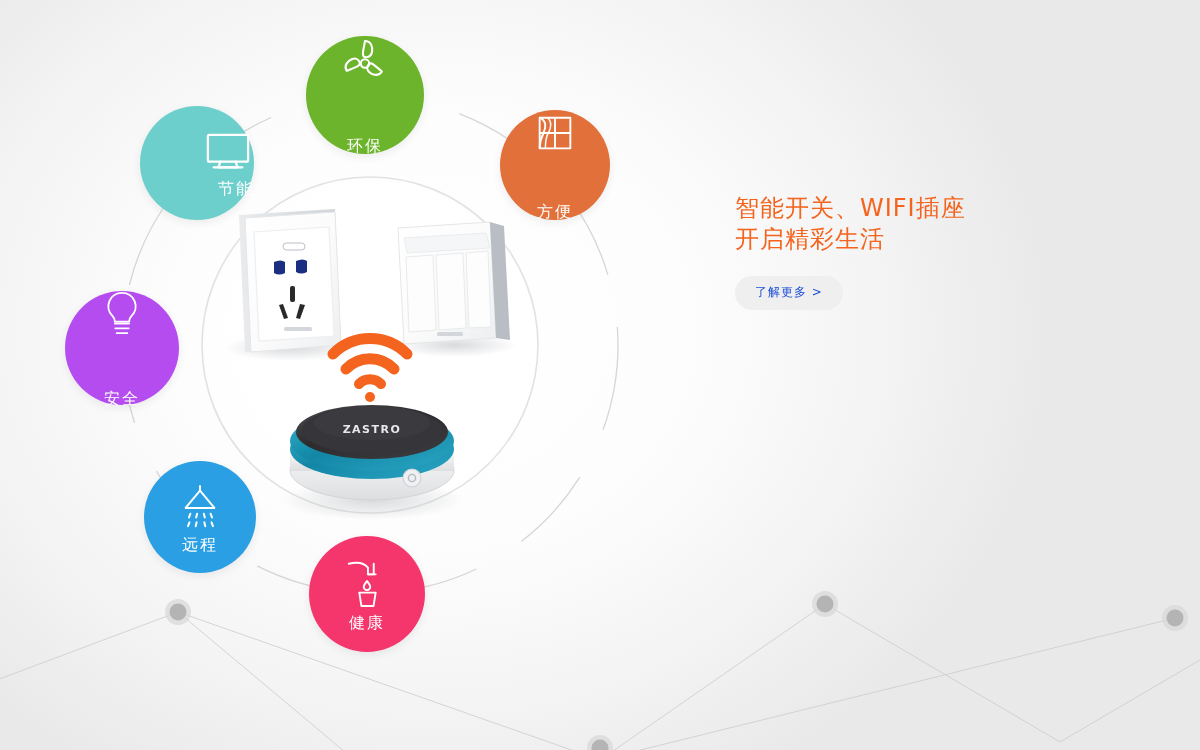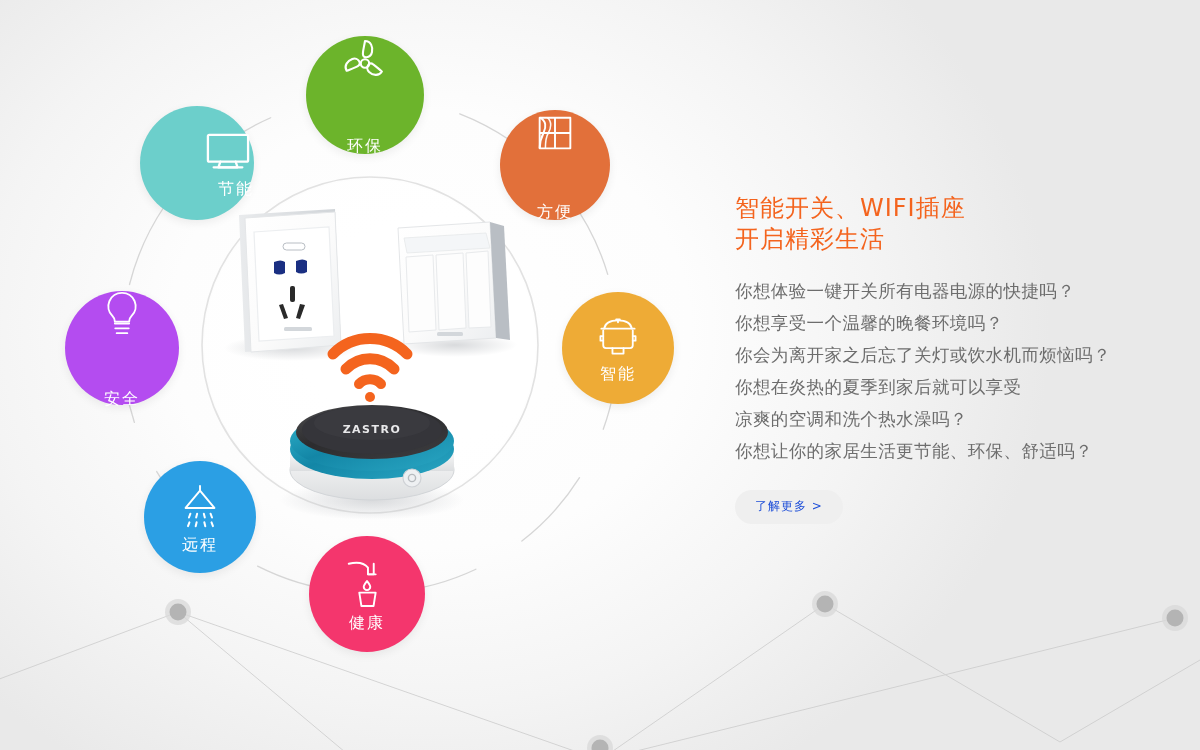--- a/index.html
+++ b/index.html
@@ -214,34 +214,20 @@
         <svg width="46" height="46" viewBox="0 0 48 48" fill="none" stroke="#fff" stroke-width="2" stroke-linejoin="round">
           <rect x="8" y="8" width="32" height="32"></rect>
           <path d="M24 8 V40 M8 24 H40"></path>
           <path d="M8 8 c7 3 7 10 4 16 -3 6 -4 11 -4 16" stroke-width="2"></path>
           <path d="M16 8 c5 4 4 11 1 16 -3 5 -3 11 -3 16" stroke-width="1.6" opacity=".95"></path>
         </svg>
       </span>
       <span class="lbl">方便</span>
     </div>
 
-    <div class="node" style="left:562px;top:292px;width:112px;height:112px;background:#eeab36;">
-      <span class="ic">
-        <svg width="48" height="44" viewBox="0 0 52 46" fill="none" stroke="#fff" stroke-width="2" stroke-linejoin="round" stroke-linecap="round">
-          <path d="M24 4 h4 M26 4 v3"></path>
-          <path d="M11 14 c1 -6 7 -9 15 -9 s14 3 15 9"></path>
-          <path d="M8 14 h36"></path>
-          <path d="M10 16 v16 a3 3 0 0 0 3 3 h26 a3 3 0 0 0 3 -3 V16"></path>
-          <path d="M10 22 h-3 v5 h3"></path>
-          <path d="M42 22 h3 v5 h-3"></path>
-          <path d="M20 35 v6 h12 v-6"></path>
-        </svg>
-      </span>
-      <span class="lbl">智能</span>
-    </div>
 
 
     <div class="node" style="left:309px;top:536px;width:116px;height:116px;background:#f4366d;">
       <span class="ic">
         <svg width="46" height="50" viewBox="0 0 46 52" fill="none" stroke="#fff" stroke-width="2" stroke-linejoin="round" stroke-linecap="round">
           <path d="M4 6 c8 -2 16 -1 20 4 v7 h6 V6"></path>
           <path d="M24 17 h8"></path>
           <path d="M23 24 c2 2.6 3.4 4.4 3.4 6 a3.4 3.4 0 0 1 -6.8 0 c0 -1.6 1.4 -3.4 3.4 -6Z"></path>
           <path d="M15 36 h17 l-2.2 14 h-12.6Z"></path>
         </svg>
@@ -290,24 +276,16 @@
       <span class="lbl">节能</span>
     </div>
 
   </div>
 
   <div class="hero">
     <h1 class="hero-title">
       <span>智能开关、WIFI插座</span>
       <span class="line2">开启精彩生活</span>
     </h1>
-    <div class="hero-body">
-      <p>你想体验一键开关所有电器电源的快捷吗？</p>
-      <p>你想享受一个温馨的晚餐环境吗？</p>
-      <p>你会为离开家之后忘了关灯或饮水机而烦恼吗？</p>
-      <p>你想在炎热的夏季到家后就可以享受</p>
-      <p>凉爽的空调和洗个热水澡吗？</p>
-      <p>你想让你的家居生活更节能、环保、舒适吗？</p>
-    </div>
     <button class="cta">了解更多 &gt;</button>
   </div>
 
 </div>
 
 </body></html>

